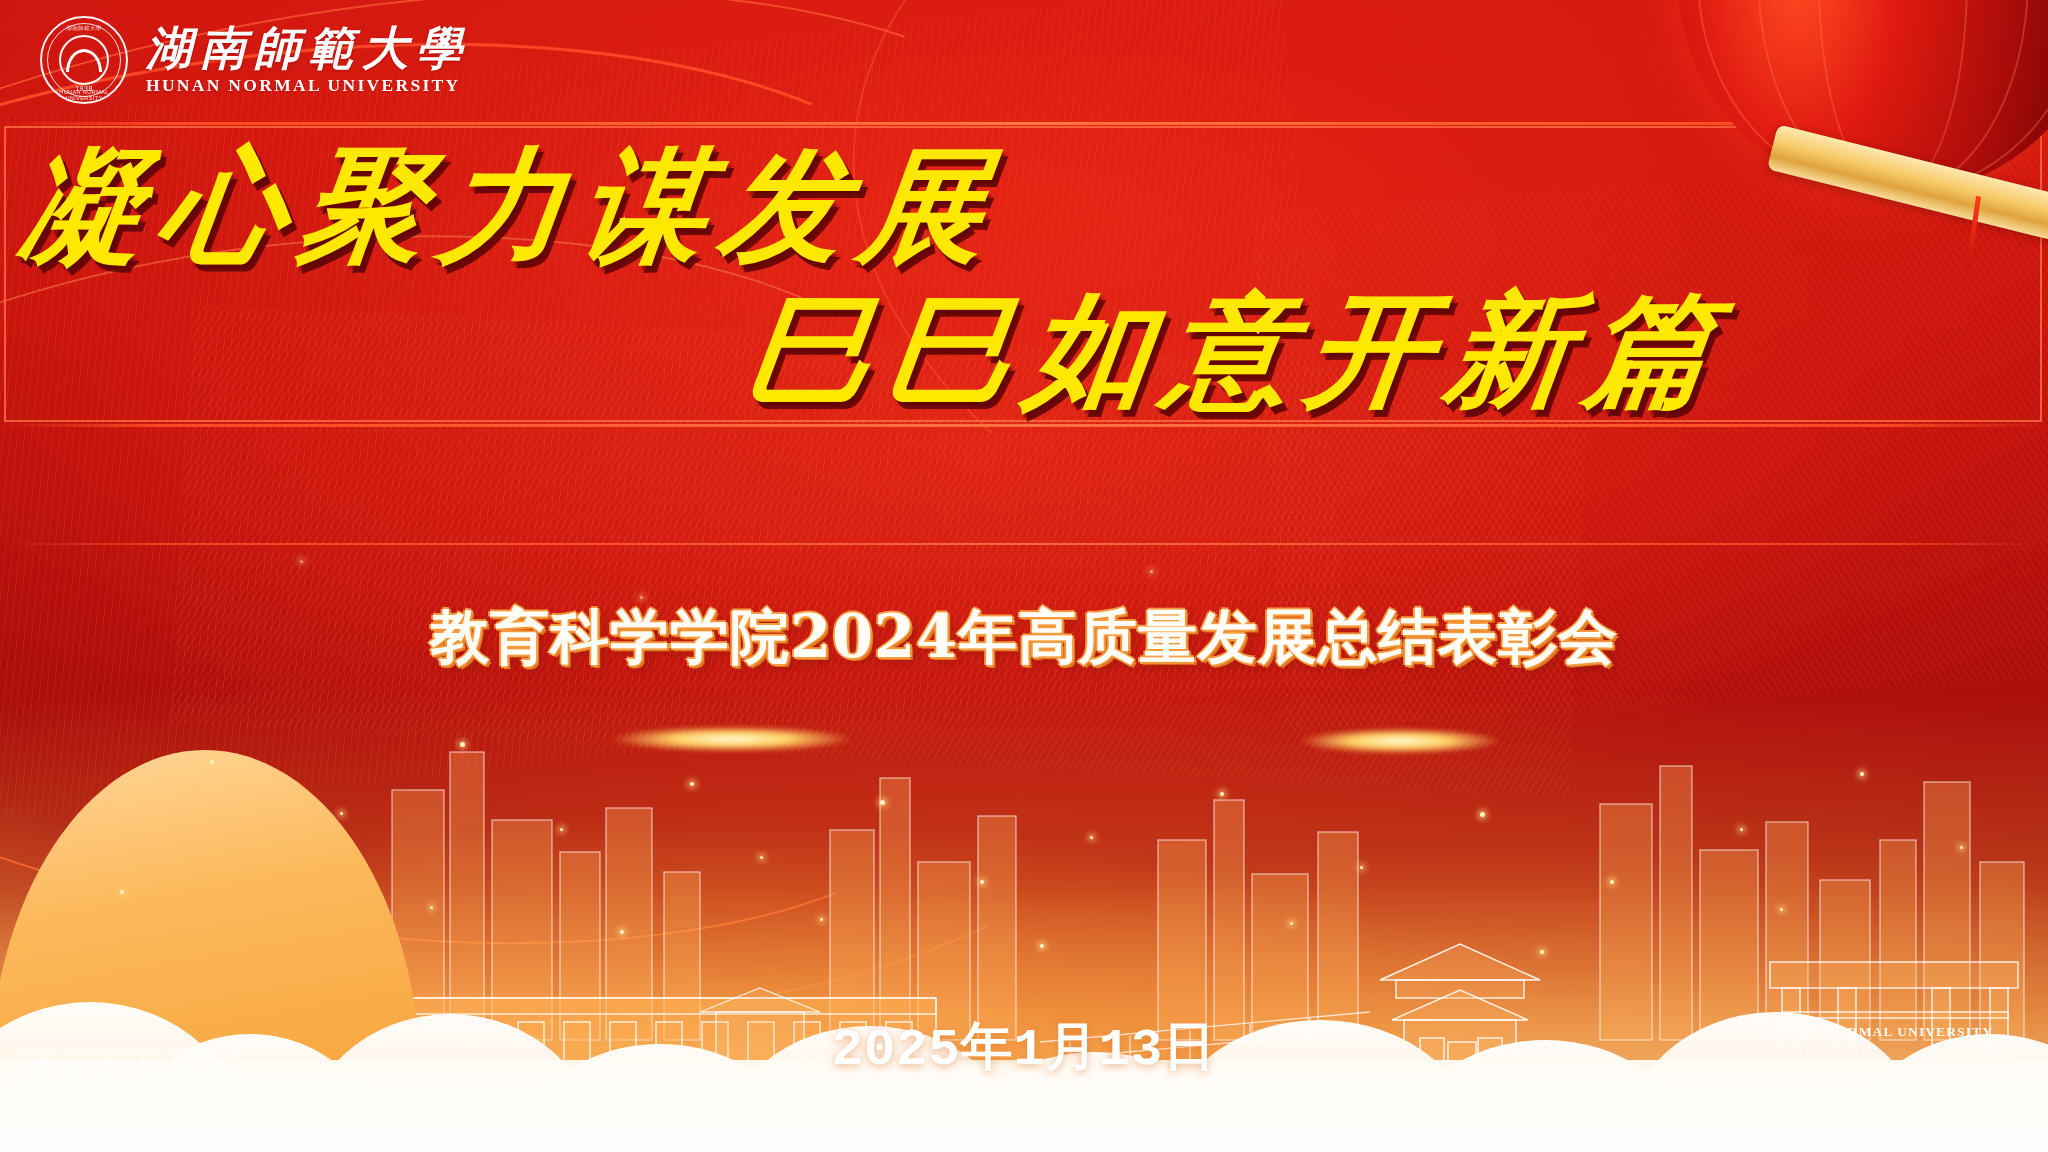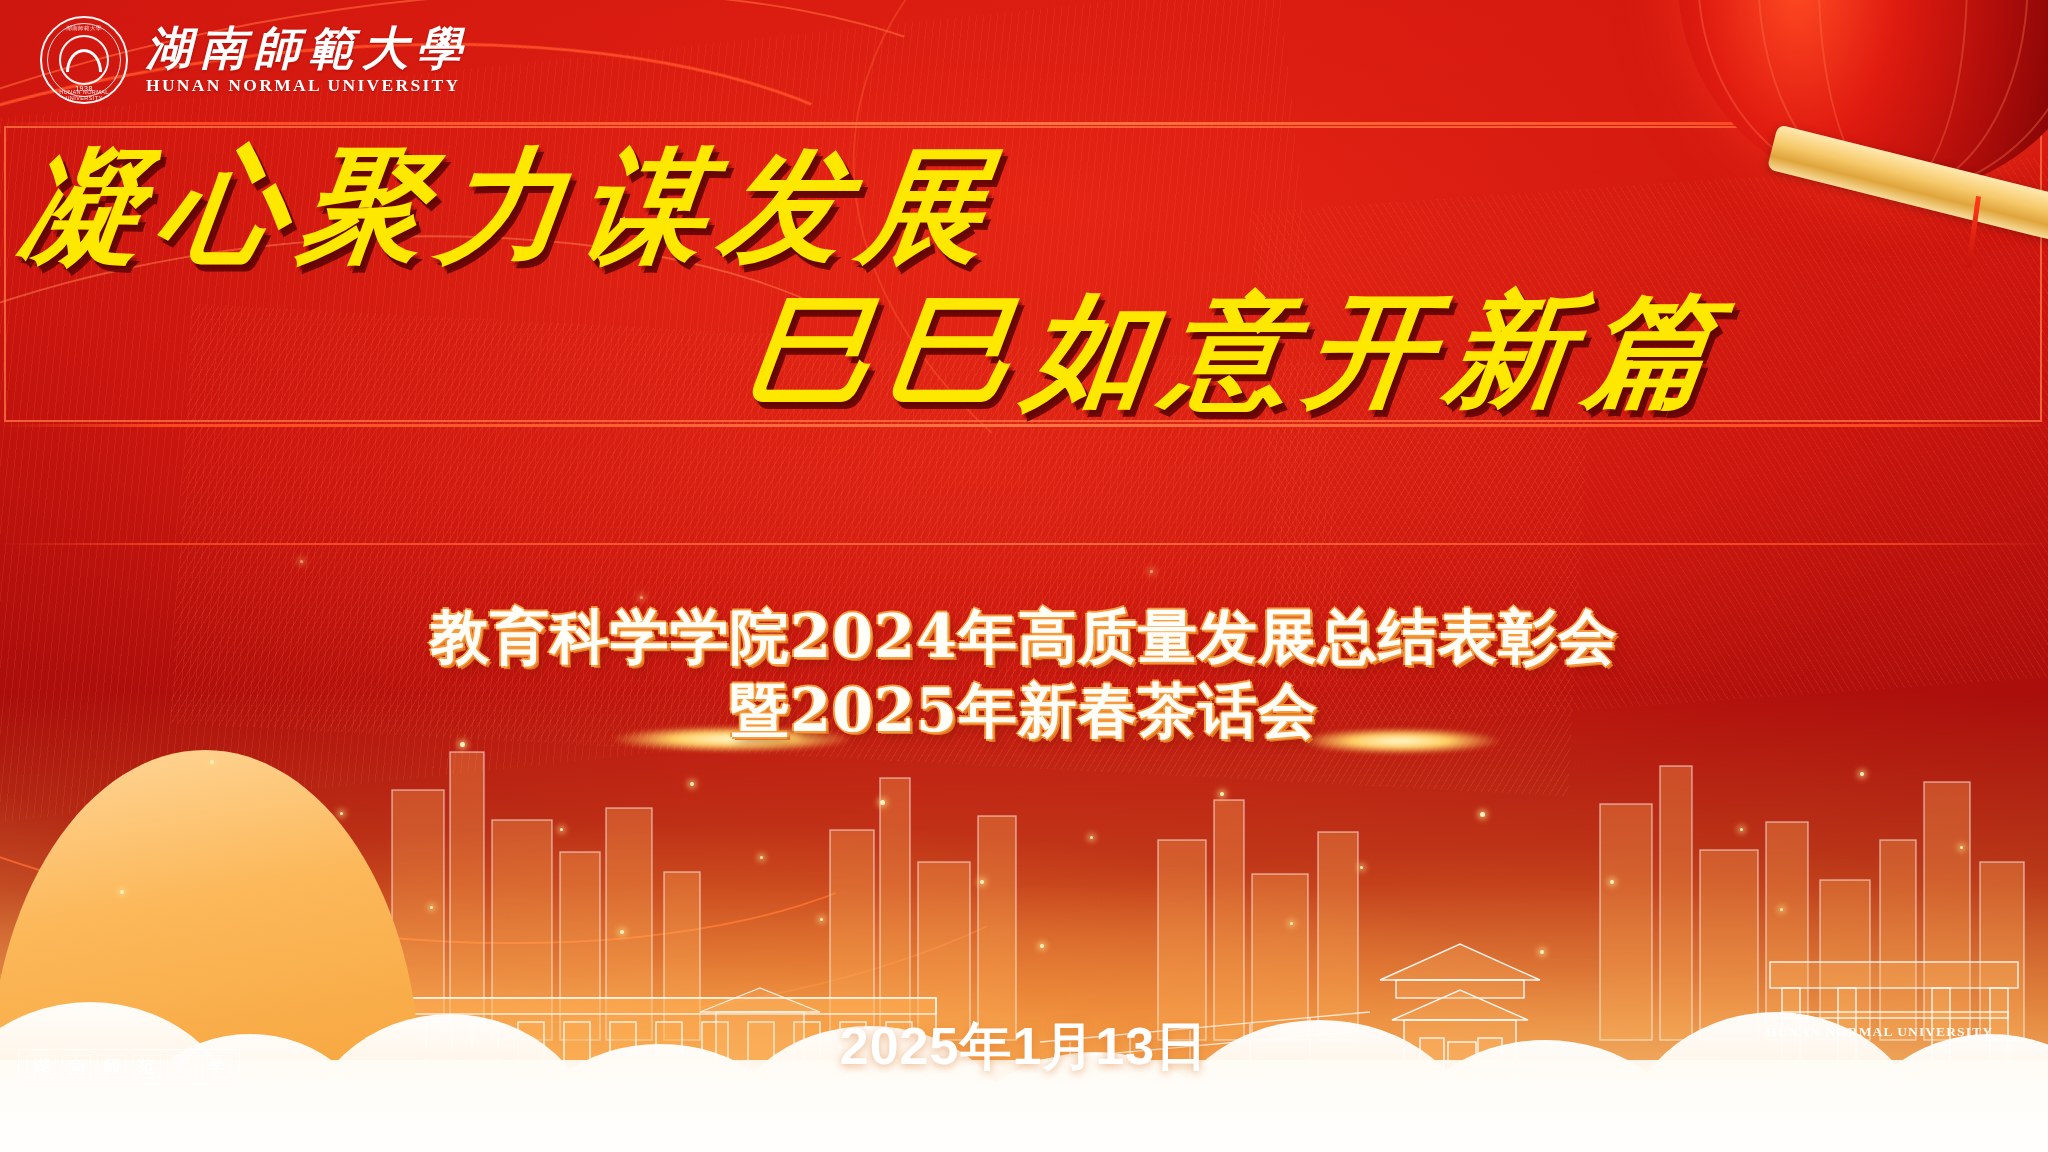--- a/index.html
+++ b/index.html
@@ -288,21 +288,21 @@
       0 2px 0 #f59a3d,
       0 -2px 0 #f59a3d,
       3px 3px 0 #e0761f,
       5px 6px 10px rgba(120,20,0,.45);
   }
 
   
   .date{
     position:absolute;left:0;right:0;top:1012px;z-index:37;
     text-align:center;
-    font-family:Liberation Sans, sans-serif;
+    font-family:Liberation Mono, monospace;
     font-weight:700;
     font-size:52px;
     color:#ffffff;
     letter-spacing:1px;
     text-shadow:0 2px 8px rgba(220,120,40,.55);
   }
 
   
   .gate-mark{
     position:absolute;left:18px;bottom:68px;z-index:30;
@@ -517,21 +517,20 @@
     </div>
   </div>
 
   <div class="slogan">
     <div class="slogan-line slogan-1">凝心聚力谋发展</div>
     <div class="slogan-line slogan-2">巳巳如意开新篇</div>
   </div>
 
   <div class="title-wrap">
     <div class="title-line">教育科学学院2024年高质量发展总结表彰会</div>
-    <div class="title-line">暨2025年新春茶话会</div>
   </div>
 
   <div class="date">2025年1月13日</div>
 
   <div class="gate-mark">
     <span>湖</span>
     <span>南</span>
     <span>师</span>
     <span>范</span>
     <span>大</span>

